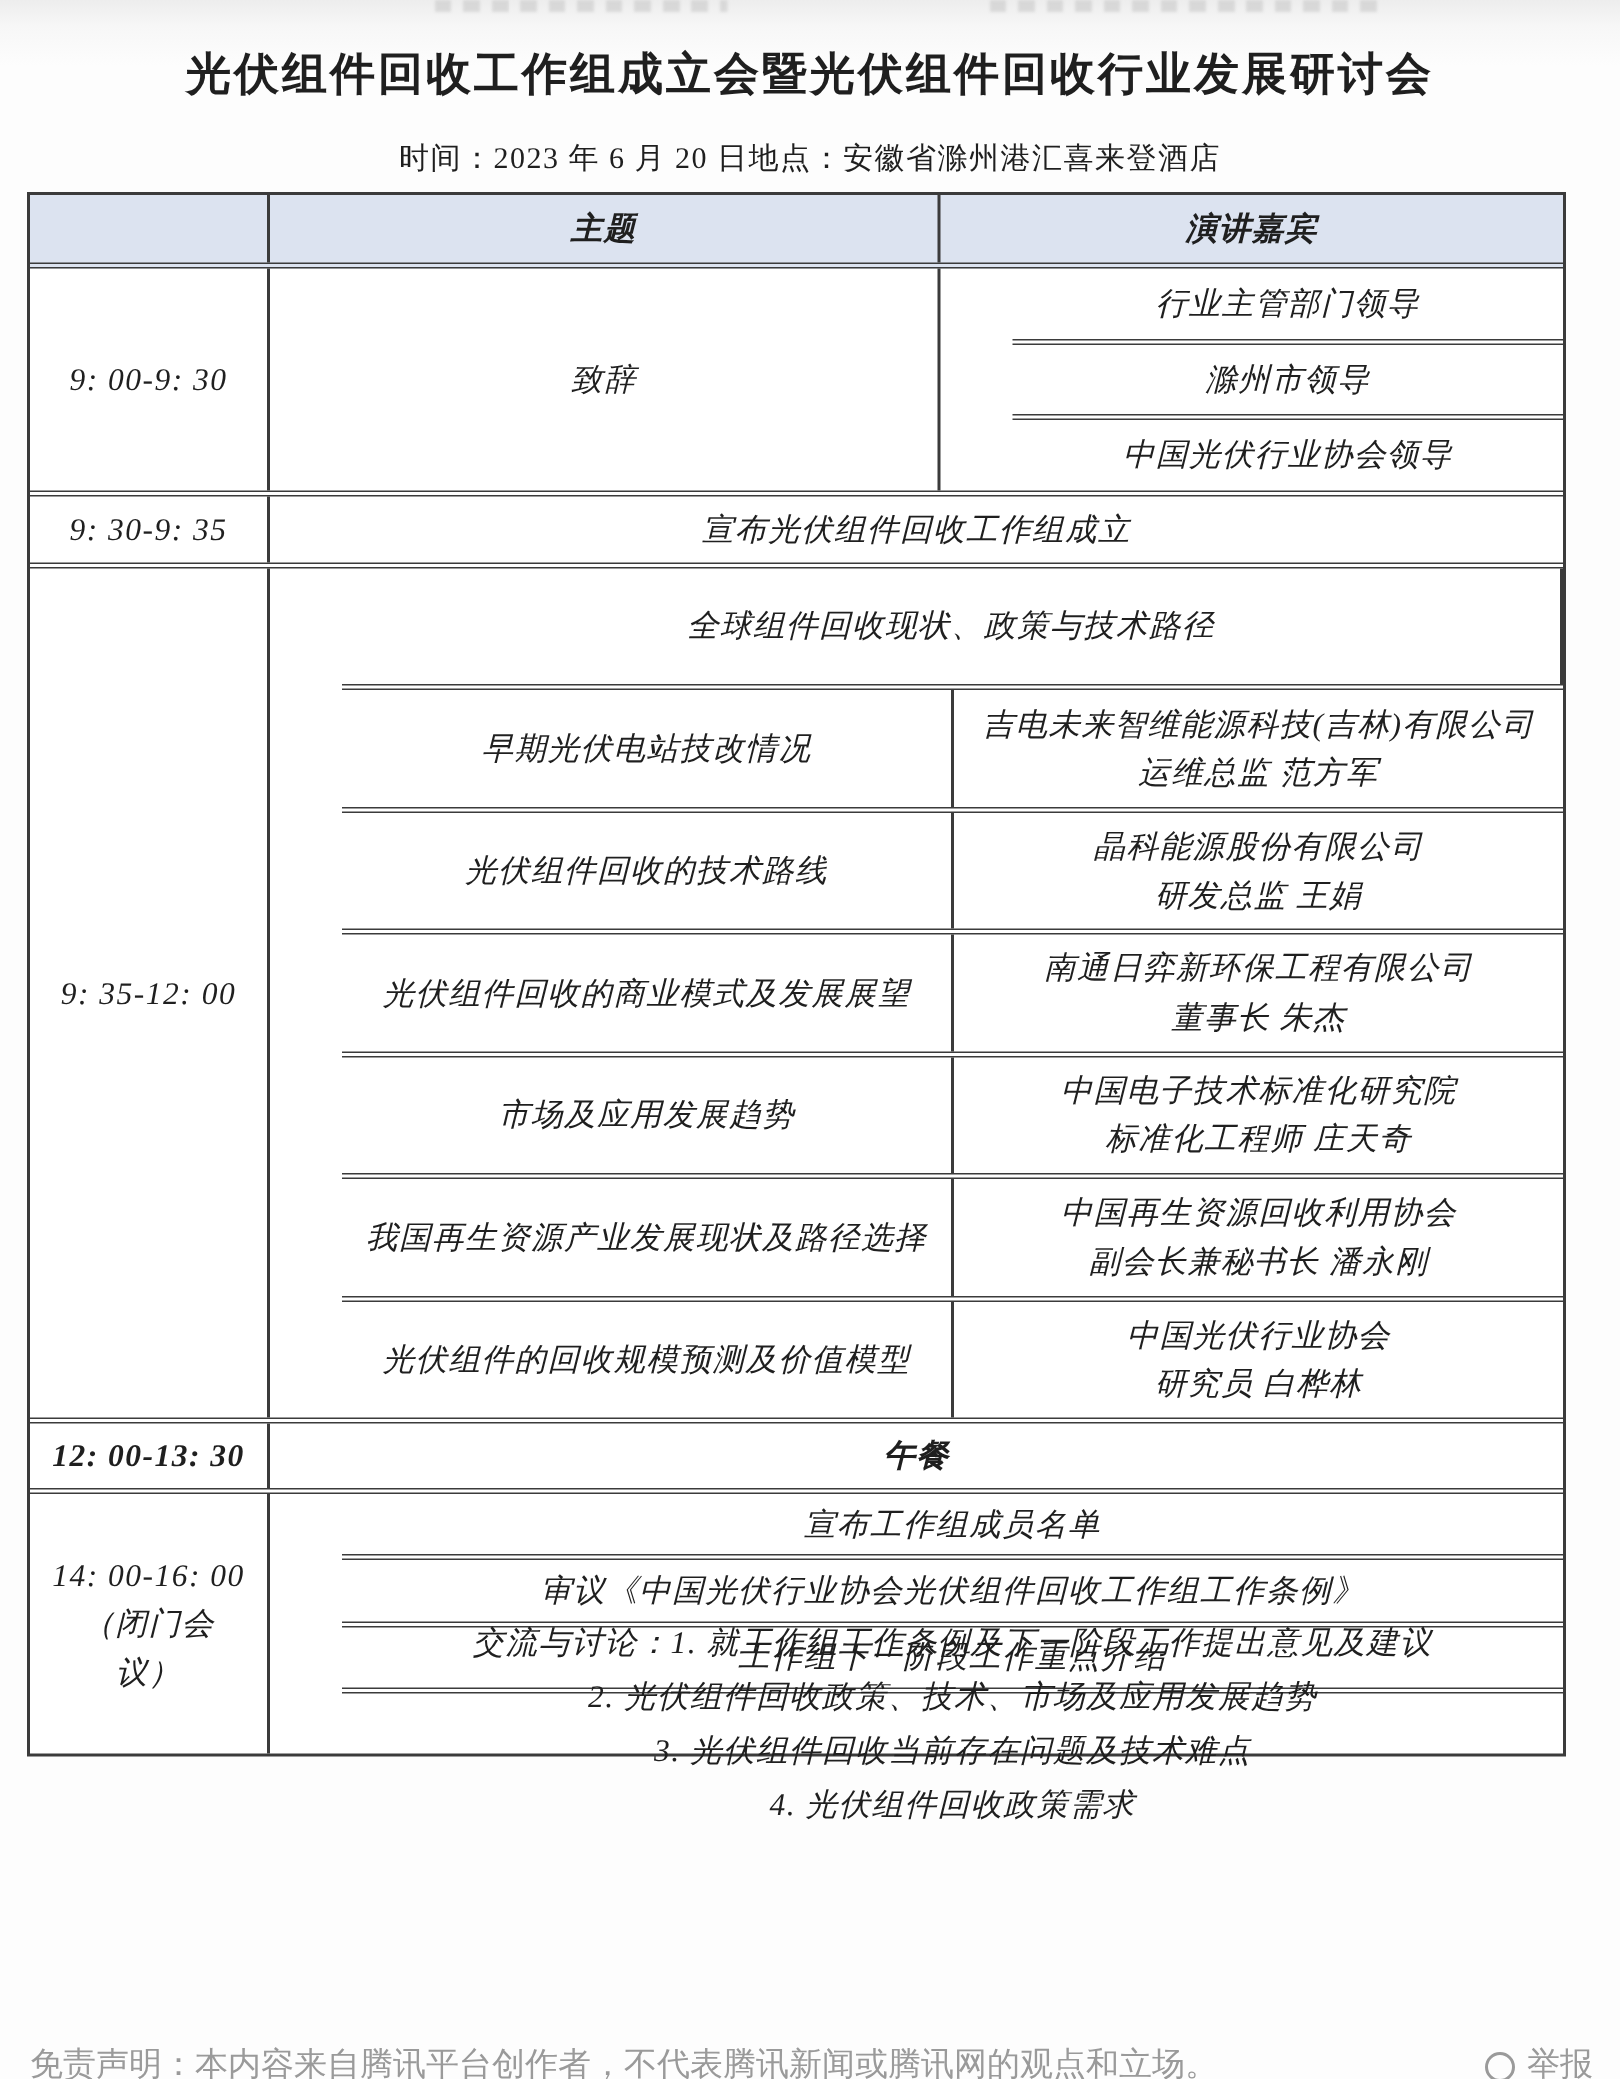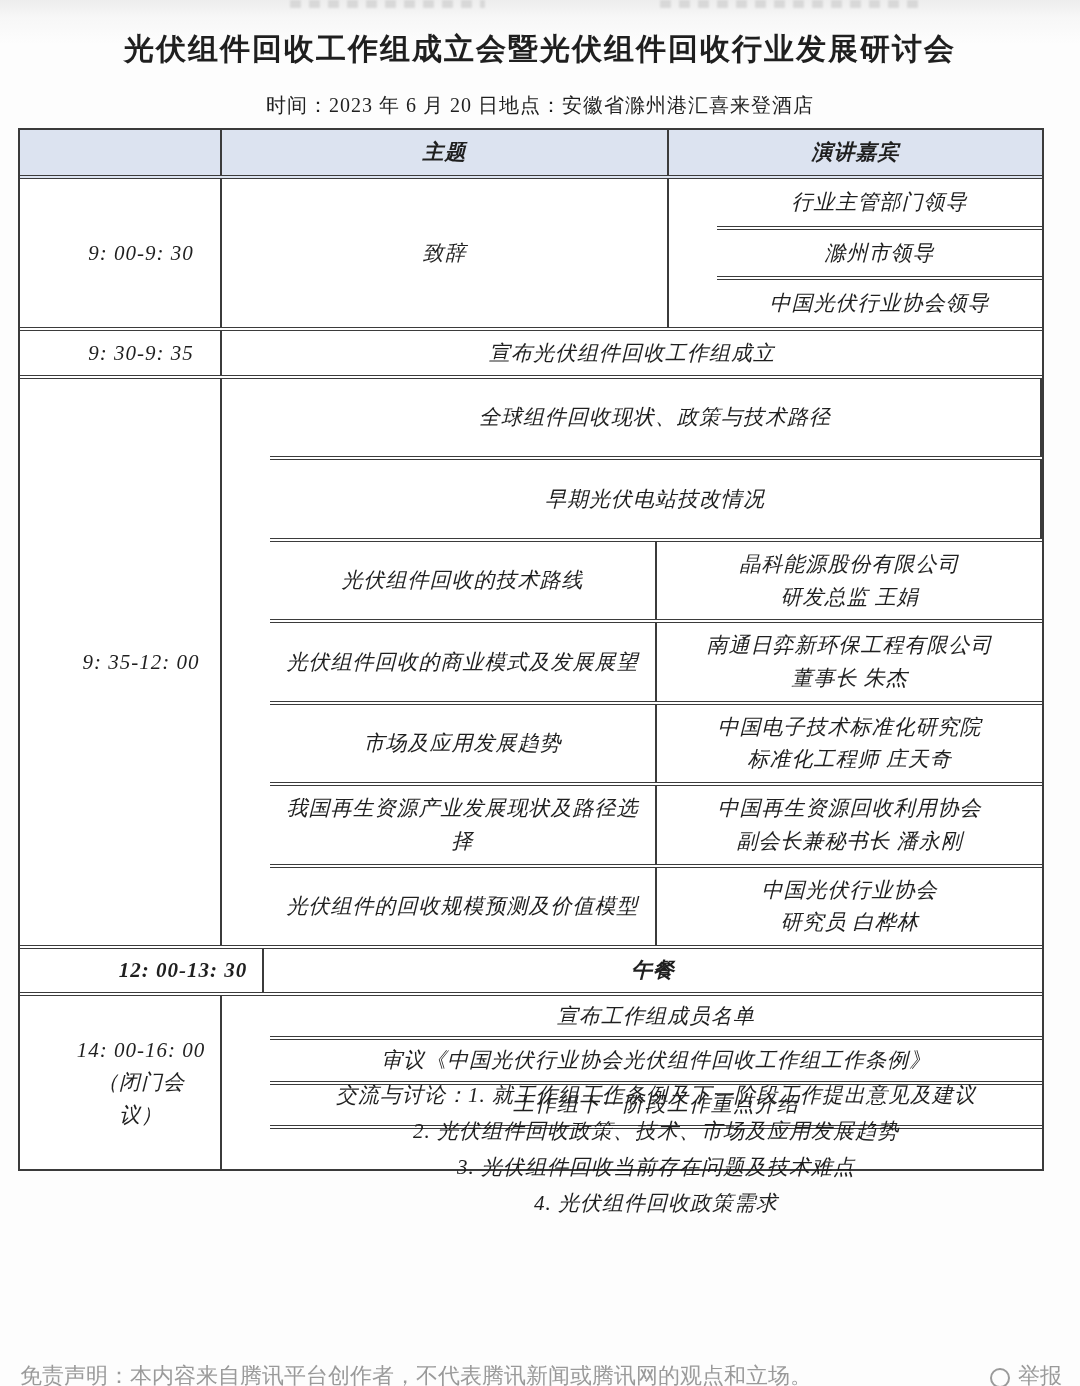--- a/index.html
+++ b/index.html
@@ -45,31 +45,31 @@
     display:flex;flex-direction:column;
     font-size:21px;letter-spacing:1px;font-style:italic;
   }
   .trow{display:flex;min-height:0;}
   .sep-b{border-bottom:4px double var(--border);}
   .cell{
     display:flex;align-items:center;justify-content:center;
     text-align:center;white-space:pre-line;line-height:1.55;
     padding:2px 6px;min-height:0;
   }
-  .c-time{width:160px;flex:none;border-right:2px solid var(--border);margin-left:42px;}
+  .c-time{width:160px;flex:none;border-right:2px solid var(--border);}
   .c-topic{width:447px;flex:none;border-right:2px solid var(--border);}
   .c-rest{flex:1;}
   .hdr{height:49px;flex:none;background:var(--header-bg);font-weight:bold;}
   .r-opening{height:152px;flex:none;}
   .col-stack{flex:1;display:flex;flex-direction:column;padding-left:48px;}
   .col-stack .cell{flex:1;}
   .r-announce{height:48px;flex:none;}
   .r-morning{height:570px;flex:none;}
   .m-row{display:flex;flex:1;min-height:0;}
-  .r-lunch{height:47px;flex:none;padding-left:42px;}
+  .r-lunch{height:47px;flex:none;}
   .r-afternoon{flex:1;}
   .a-r1{height:53px;flex:none;}
   .a-r2{height:50px;flex:none;}
   .a-r3{height:48px;flex:none;}
   .a-r4{flex:1;line-height:36px;}
   .bold{font-weight:bold;}
 
   .footer{
     position:absolute;top:1361px;left:0;width:1080px;
     display:flex;justify-content:space-between;align-items:flex-start;
@@ -122,20 +122,22 @@
     </div>
 
     <div class="trow r-morning sep-b">
       <div class="cell c-time">9: 35-12: 00</div>
       <div class="col-stack">
         <div class="m-row sep-b">
           <div class="cell c-topic">全球组件回收现状、政策与技术路径</div>
         </div>
         <div class="m-row sep-b">
           <div class="cell c-topic">早期光伏电站技改情况</div>
+          <div class="cell c-rest">吉电未来智维能源科技(吉林)有限公司
+运维总监 范方军</div>
         </div>
         <div class="m-row sep-b">
           <div class="cell c-topic">光伏组件回收的技术路线</div>
           <div class="cell c-rest">晶科能源股份有限公司
 研发总监 王娟</div>
         </div>
         <div class="m-row sep-b">
           <div class="cell c-topic">光伏组件回收的商业模式及发展展望</div>
           <div class="cell c-rest">南通日弈新环保工程有限公司
 董事长 朱杰</div>

